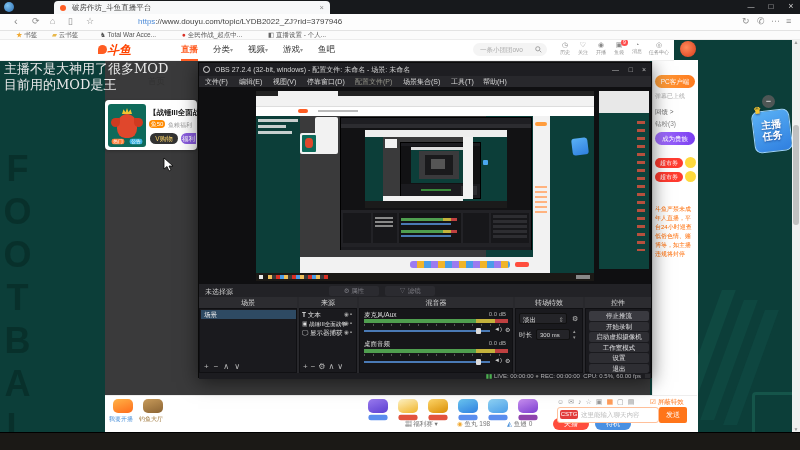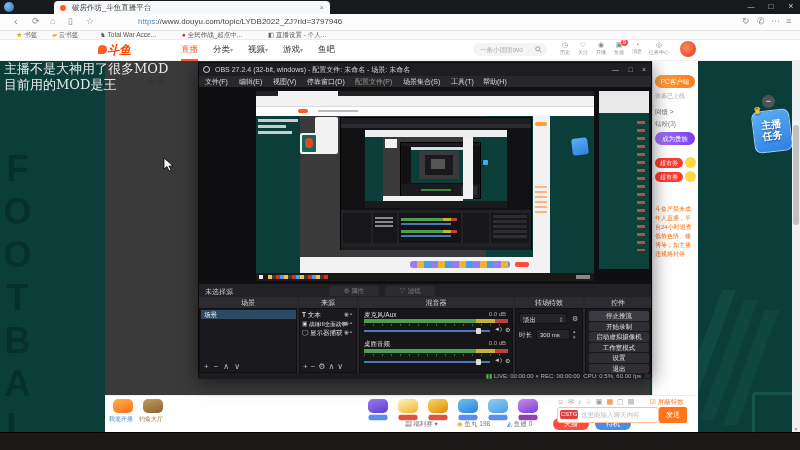--- a/index.html
+++ b/index.html
@@ -9,23 +9,23 @@
   .txt{white-space:nowrap;}
   
   .tabbar{left:0;top:0;width:800px;height:14px;background:#17191c;}
   .tab{left:54px;top:1px;width:276px;height:13px;background:#f7f8f9;border-radius:4px 4px 0 0;
        font-size:7.5px;color:#444;line-height:13px;}
   .addrbar{left:0;top:14px;width:800px;height:16px;background:#fdfdfd;border-bottom:1px solid #e3e3e3;}
   .bmbar{left:0;top:31px;width:800px;height:8px;background:#fbfbfb;border-bottom:1px solid #ececec;}
   .chromeglyph{font-size:9px;color:#8a8a8a;line-height:15px;}
   .bmitem{font-size:6.5px;color:#555;line-height:8px;}
   
-  .dyheader{left:0;top:39px;width:800px;height:21px;background:#fff;border-bottom:1px solid #f0f0f0;}
+  .dyheader{left:0;top:39px;width:674px;height:21px;background:#fff;border-bottom:1px solid #f0f0f0;}
   .dynav{font-size:8.5px;color:#333;line-height:20px;}
-  .dynav.active{color:#ff5d23;font-weight:normal;border-bottom:2px solid #ff5d23;}
+  .dynav.active{color:#ff5d23;font-weight:bold;border-bottom:2px solid #ff5d23;}
   .hicon{width:18px;text-align:center;font-size:7px;color:#888;}
   .hicon .lbl{font-size:6px;color:#999;transform:scale(.85);transform-origin:top center;}
   
   .player{left:105px;top:60px;width:545px;height:335px;background:#3a3a3b;}
   .wm{left:-4px;top:148px;font-size:36px;font-weight:bold;color:#082f2a;writing-mode:vertical-rl;
       text-orientation:upright;letter-spacing:2px;opacity:.9;}
   .overlay-line{font-size:13px;color:#e9e9e9;font-family:"DejaVu Serif",serif;}
   .card{background:#fff;border-radius:4px;box-shadow:0 1px 3px rgba(0,0,0,.25);}
   .sidebar{left:652px;top:60px;width:45px;height:372px;background:#fff;border-left:1px solid #eee;}
   .pillorange{background:linear-gradient(90deg,#ffa13d,#ff7a1e);color:#fff;border-radius:7px;
@@ -74,20 +74,35 @@
   <div class="abs" style="left:752px;top:392px;width:38px;height:38px;border:3px solid #1d6b5c;opacity:.5;border-radius:4px;"></div>
 
   <div class="abs player"></div>
 
   <div class="abs" style="left:4px;top:60px;z-index:3;">
     <div class="overlay-line txt" style="height:16px;">主播不是大神用了很多MOD</div>
     <div class="overlay-line txt" style="height:16px;">目前用的MOD是王</div>
   </div>
 
 
+  <div class="abs card" style="left:105px;top:100px;width:92px;height:50px;z-index:4;">
+    <div class="abs" style="left:3px;top:4px;width:38px;height:43px;background:#0e6a5a;border-radius:3px;overflow:hidden;">
+      <div class="abs" style="left:9px;top:10px;width:20px;height:24px;background:#e0472c;border-radius:50% 50% 40% 40%;"></div>
+      <div class="abs" style="left:3px;top:14px;width:9px;height:9px;background:#d03a20;border-radius:50% 10% 50% 50%;"></div>
+      <div class="abs" style="left:26px;top:14px;width:9px;height:9px;background:#d03a20;border-radius:10% 50% 50% 50%;"></div>
+      <div class="abs" style="left:14px;top:4px;width:10px;height:6px;background:#f4c430;clip-path:polygon(0 100%,15% 20%,35% 70%,50% 0,65% 70%,85% 20%,100% 100%);"></div>
+      <div class="abs giftlbl" style="left:2px;top:34px;width:16px;background:#ff7d37;">热门</div>
+      <div class="abs giftlbl" style="left:20px;top:34px;width:16px;background:#3bb3e0;">公告</div>
+    </div>
+    <div class="abs txt" style="left:44px;top:8px;font-size:7.5px;font-weight:bold;color:#222;">【战锤III全面战</div>
+    <div class="abs" style="left:44px;top:20px;width:16px;height:8px;background:#ff8a00;border-radius:4px;color:#fff;font-size:6px;text-align:center;line-height:8px;">鱼50</div>
+    <div class="abs txt" style="left:63px;top:21px;font-size:6px;color:#999;">鱼粮福利</div>
+    <div class="abs" style="left:45px;top:33px;width:28px;height:11px;background:#333;border-radius:6px;color:#ffd76a;font-size:6.5px;text-align:center;line-height:11px;">V购物</div>
+    <div class="abs" style="left:76px;top:33px;width:15px;height:11px;background:#8a5ce0;border-radius:6px 0 0 6px;color:#fff;font-size:6.5px;text-align:center;line-height:11px;overflow:hidden;">福利</div>
+  </div>
 
   <div class="abs sidebar" style="z-index:4;">
     <div class="abs pillorange" style="left:2px;top:15px;width:40px;height:13px;">PC客户端</div>
     <div class="abs txt" style="left:2px;top:32px;font-size:6px;color:#aaa;">弹幕已上线</div>
     <div class="abs txt" style="left:2px;top:48px;font-size:6.5px;color:#666;">回馈 &gt;</div>
     <div class="abs txt" style="left:2px;top:60px;font-size:6.5px;color:#888;">钻粉(3)</div>
     <div class="abs pillpurple" style="left:2px;top:72px;width:40px;height:13px;">成为贵族</div>
     <div class="abs" style="left:2px;top:98px;width:28px;height:10px;background:#ff3b30;border-radius:5px;color:#fff;font-size:6px;text-align:center;line-height:10px;">超市券</div>
     <div class="abs" style="left:32px;top:97px;width:11px;height:11px;background:#ffd93d;border-radius:50%;"></div>
     <div class="abs" style="left:2px;top:112px;width:28px;height:10px;background:#ff3b30;border-radius:5px;color:#fff;font-size:6px;text-align:center;line-height:10px;">超市券</div>

